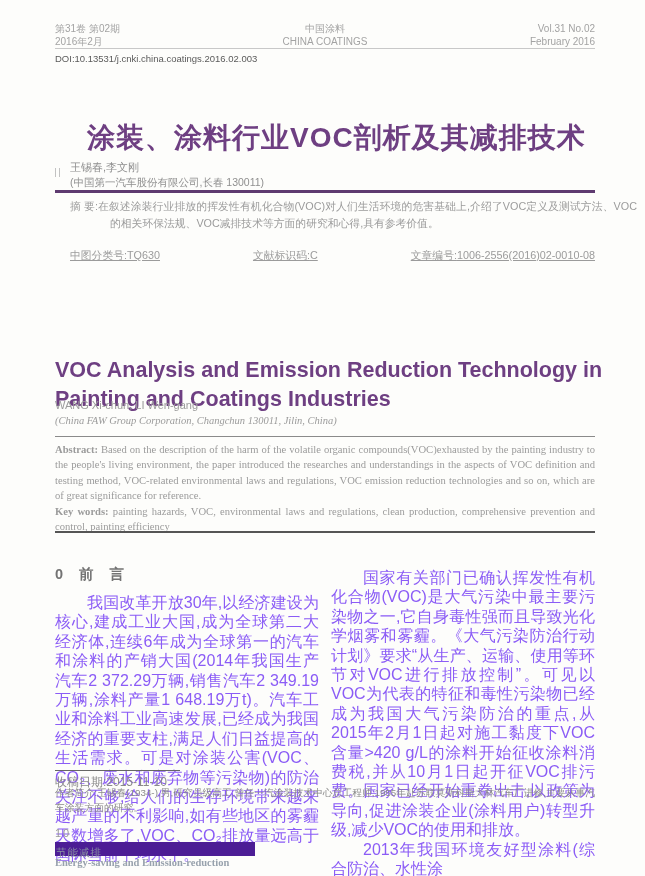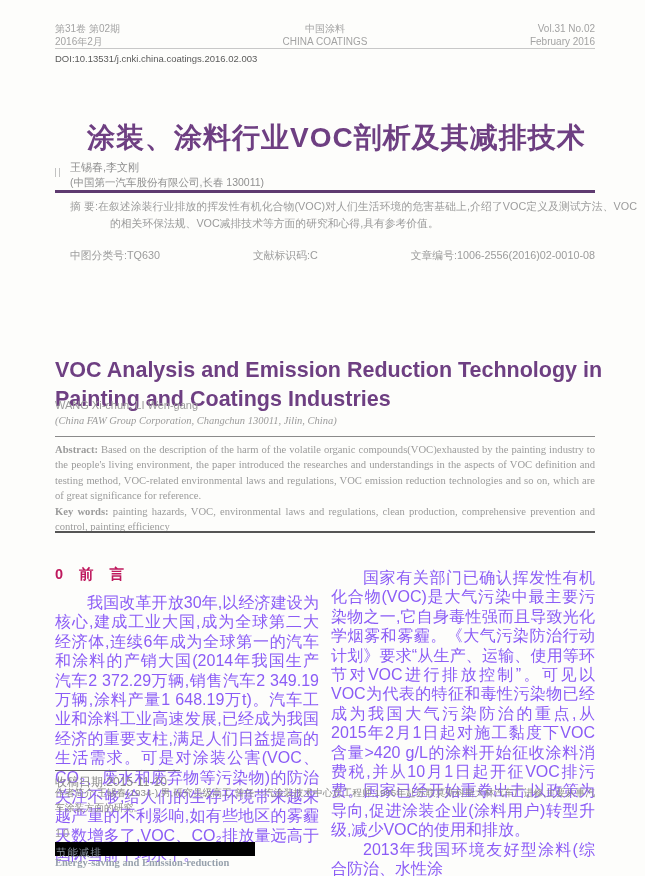--- a/index.html
+++ b/index.html
@@ -35,21 +35,21 @@
                  height:3px; background:#5e3a70; }
   
   .cn-abstract { position:absolute; top:198px; left:70px; width:527px;
                  font-size:10.8px; line-height:17px; color:#9b9b9b;
                  text-align:justify; padding-left:40px; text-indent:-40px;
                  margin:0; }
   .cn-keywords { position:absolute; top:233px; left:70px; width:527px;
                  font-size:10.8px; color:#9b9b9b; margin:0; }
   .cn-meta { position:absolute; top:249px; left:70px; width:525px;
              display:flex; justify-content:space-between;
-             font-size:10.8px; color:#9b9b9b; }
+             font-size:10.8px; color:#9b9b9b;text-decoration:underline; }
   
   .en-title { position:absolute; top:338px; left:55px; width:555px;
               font-size:21.5px; line-height:29px; font-weight:bold;
               color:#6e3f82; }
   .en-authors { position:absolute; top:399px; left:55px;
                 font-size:11px; color:#9b9b9b; }
   .en-affil { position:absolute; top:415px; left:55px;
               font-size:10.5px; font-style:italic; color:#9b9b9b;
               font-family:"Liberation Serif","DejaVu Serif",serif; }
   .thin-rule { position:absolute; top:436px; left:55px; width:540px;
@@ -59,39 +59,39 @@
                  text-align:justify;
                  font-family:"Liberation Serif","DejaVu Serif",serif; }
   .en-abstract p { margin:0; }
   .en-abstract .lbl { font-weight:bold; }
   .dark-rule { position:absolute; top:531px; left:55px; width:540px;
                border-top:2px solid #555; }
   
   .body-cols { position:absolute; top:565px; left:55px; width:540px;
                display:flex; justify-content:space-between; }
   .col { width:264px; }
-  .sec-heading { font-size:14.5px; font-weight:bold; color:#be185d;
+  .sec-heading { font-size:14.5px; font-weight:bold; color:#737373;
                  letter-spacing:6px; margin:0 0 9px 0; }
   .col p { font-size:16px; line-height:19.4px; color:#8b5cf6;
            text-align:justify; text-indent:2em; margin:0; }
   .col .p2 { margin-top:0; }
   .rcol { padding-top:3px; }
   
   .fn-received { position:absolute; top:770px; left:55px; width:264px;
                  font-size:12px; color:#8a8a8a; }
   .fn-received .fn-rule { width:125px; border-top:1px solid #666;
                           margin-bottom:3px; }
   .fn-bio { position:absolute; top:786px; left:55px; width:540px;
             font-size:9.8px; line-height:14.5px; color:#8a8a8a;
             text-align:justify; margin:0; }
   
   .page-num { position:absolute; top:827px; left:55px;
               font-size:11px; color:#9a9a9a; letter-spacing:2px; }
   .footer-strip { position:absolute; top:842px; left:55px; width:200px;
-                  height:14px; background:#000000; }
+                  height:14px; background:#4c1d95; }
   .footer-strip span { font-size:10.5px; line-height:14px; color:#8a94a2;
                        letter-spacing:1px; padding-left:1px; }
   .footer-en { position:absolute; top:857px; left:55px;
                font-size:10.5px; font-weight:bold; color:#98a2ad;
                font-family:"Liberation Serif","DejaVu Serif",serif; }
 </style>
 </head>
 <body>
 
 <div class="page">

